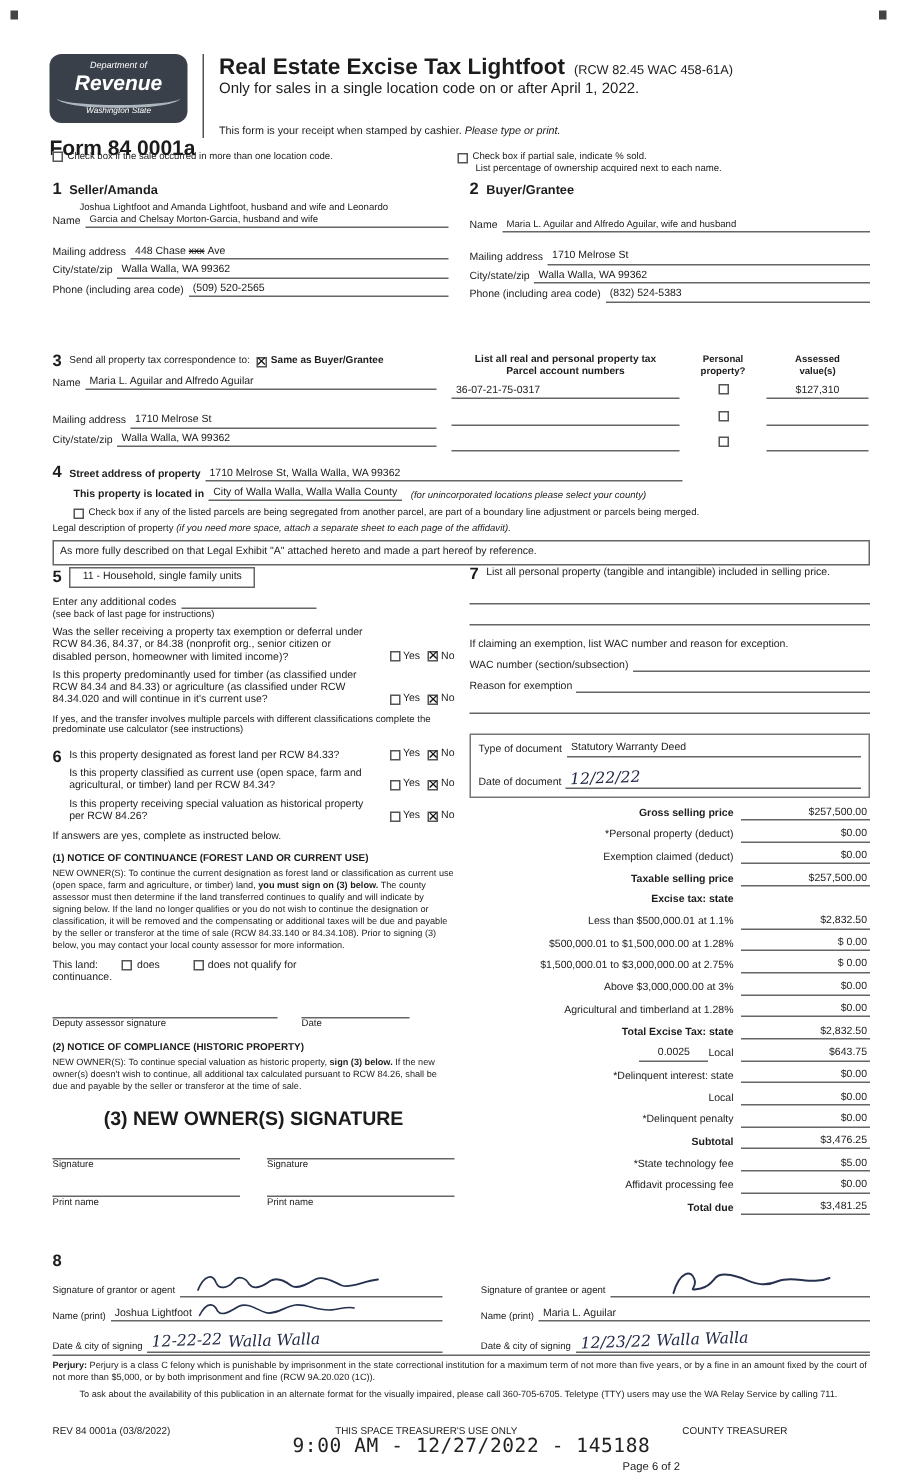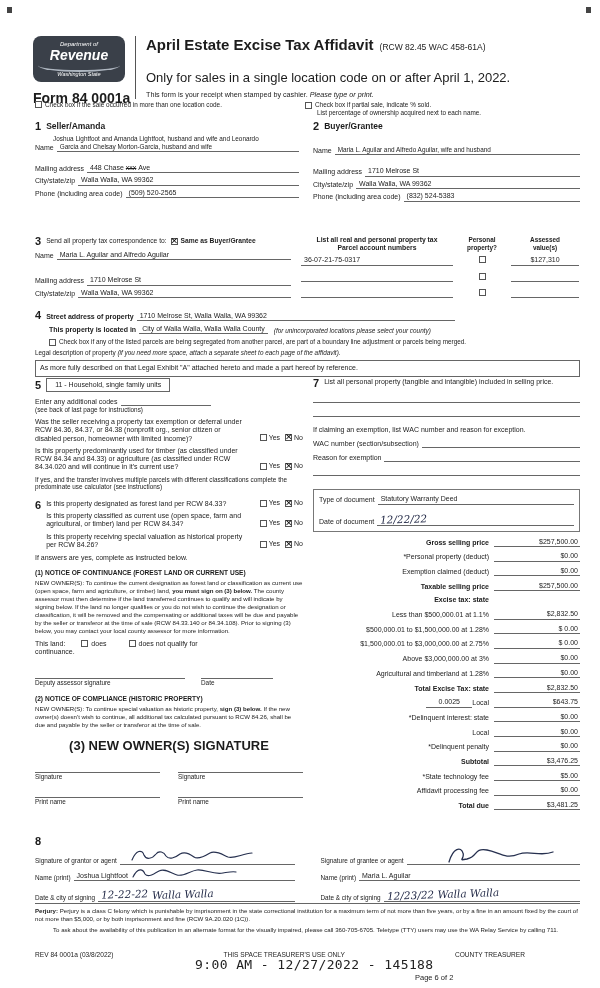--- a/index.html
+++ b/index.html
@@ -56,25 +56,25 @@
       <div class="logo">
         <div style="font-size:6px;font-style:italic">Department of</div>
         <div style="font-size:14px;font-weight:bold;font-style:italic;line-height:1.05">Revenue</div>
         <div class="sw"></div>
         <div style="font-size:5.5px;font-style:italic;margin-top:8px">Washington State</div>
       </div>
       <div class="b" style="font-size:14px;margin-top:8px">Form 84 0001a</div>
     </div>
     <div style="flex:1;border-left:1.5px solid #555;padding-left:10px;margin-left:2px">
       <div style="display:flex;align-items:baseline;gap:6px">
-        <span class="b" style="font-size:15px">April Estate Excise Tax Affidavit</span>
+        <span class="b" style="font-size:15px">Real Estate Excise Tax Lightfoot</span>
         <span style="font-size:8.5px">(RCW 82.45 WAC 458-61A)</span>
       </div>
-      <div style="font-size:13px;margin-top:16px">Only for sales in a single location code on or after April 1, 2022.</div>
-      <div style="font-size:7.2px;margin-top:5px"><span>This form is your receipt when stamped by cashier.</span> <span class="i">Please type or print.</span></div>
+      <div style="font-size:10px;margin-top:0">Only for sales in a single location code on or after April 1, 2022.</div>
+      <div style="font-size:7.2px;margin-top:17px"><span>This form is your receipt when stamped by cashier.</span> <span class="i">Please type or print.</span></div>
     </div>
   </div>
 
   <div class="abs rt" id="cbrow" style="left:35px;top:101px;width:545px">
     <div class="rc" style="width:270px">
       <span class="cb"></span>
       <span class="small">Check box if the sale occurred in more than one location code.</span>
     </div>
     <div class="rt" style="flex:1">
       <span class="cb" style="margin-top:1px"></span>

